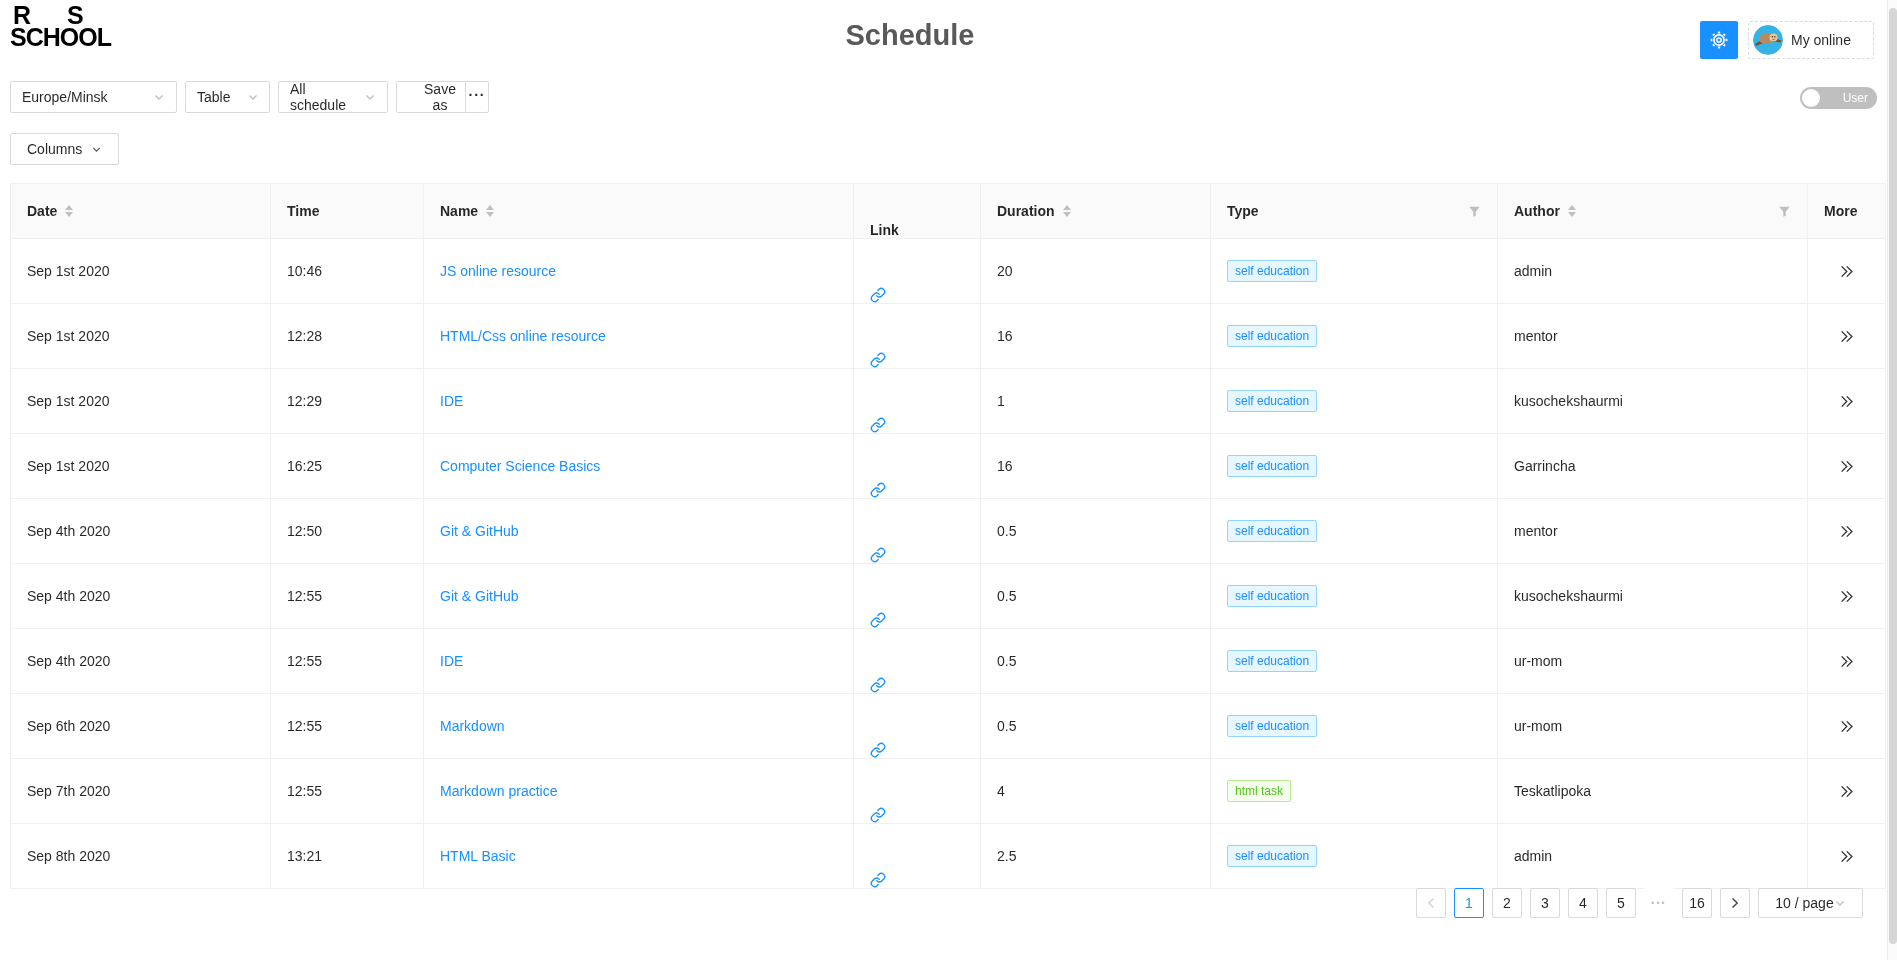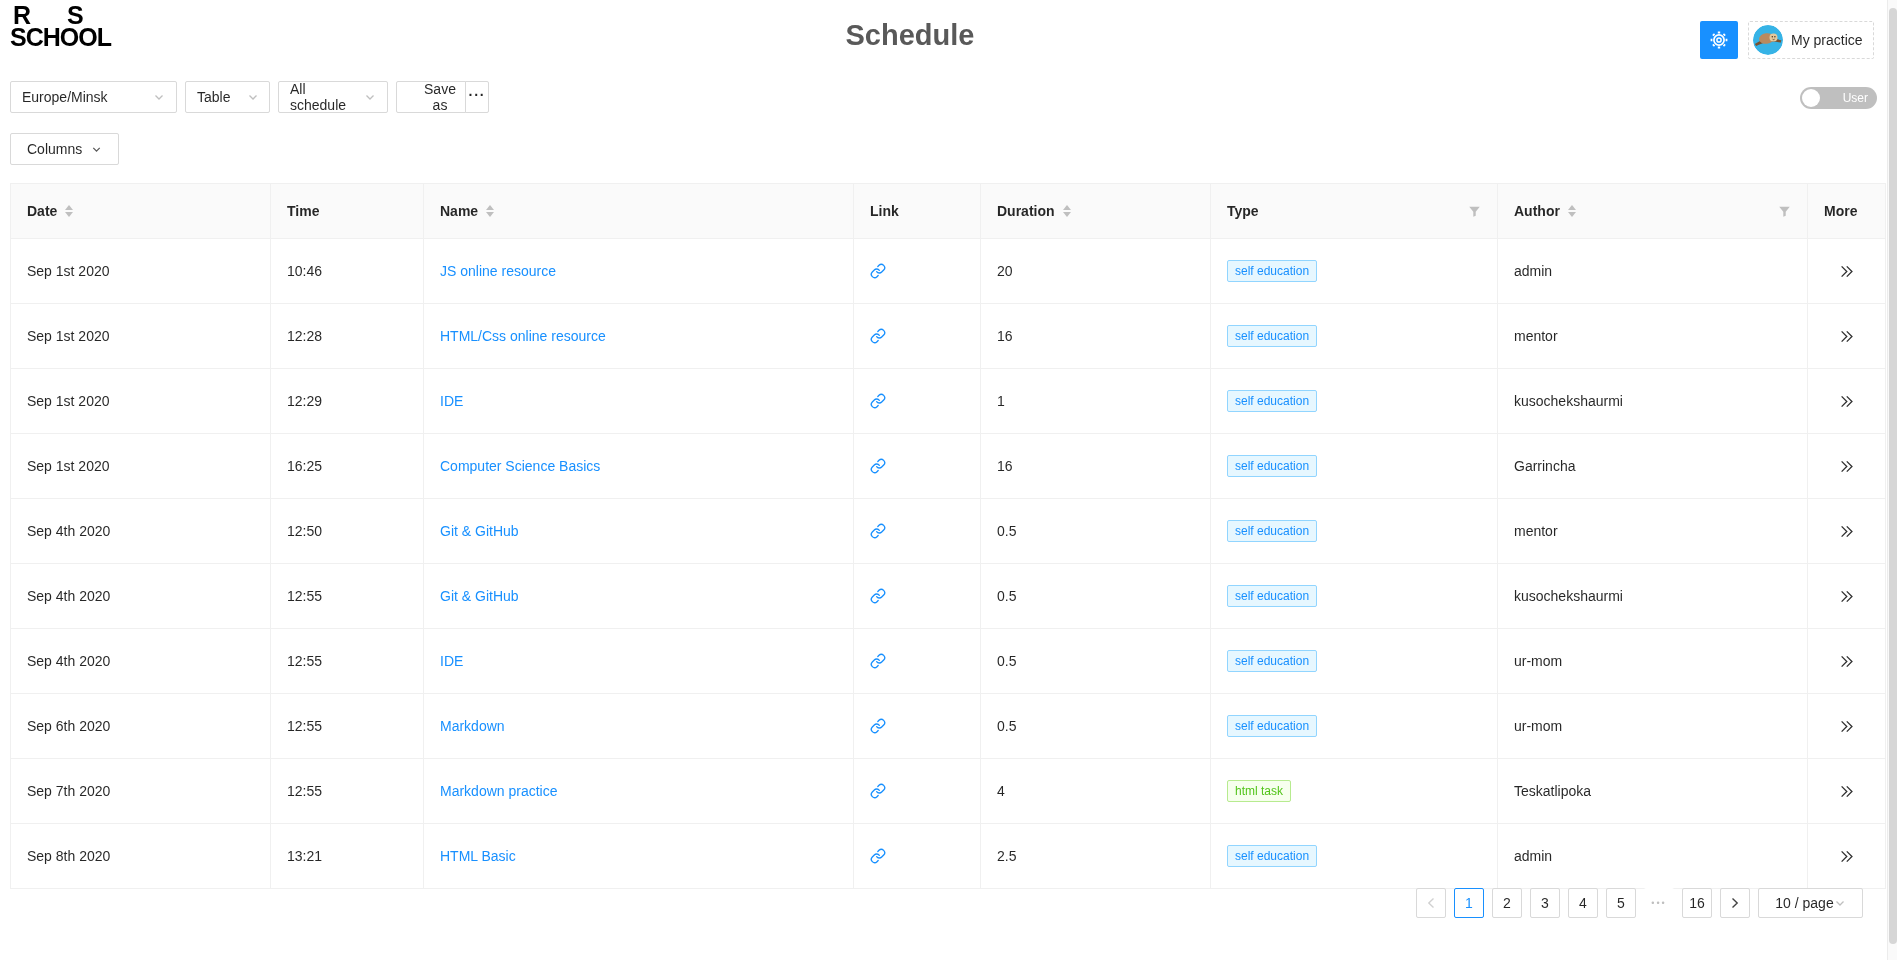--- a/index.html
+++ b/index.html
@@ -50,21 +50,21 @@
   .thead { display:flex; background:#fafafa; border-bottom:1px solid #f0f0f0; }
   .hcell { height:54px; display:flex; align-items:center; padding:0 16px;
     font-weight:700; border-right:1px solid #f0f0f0; }
   .hcell:last-child { border-right:none; }
   .trow { display:flex; border-bottom:1px solid #f0f0f0; background:#fff; }
   .trow:last-child { border-bottom:none; }
   .cell { height:64px; display:flex; align-items:center; padding:0 16px;
     border-right:1px solid #f0f0f0; }
   .cell:last-child { border-right:none; }
   .col-date{flex:0 0 260px;} .col-time{flex:0 0 153px;} .col-name{flex:0 0 430px;}
-  .col-link{flex:0 0 127px;} .col-duration{flex:0 0 230px;} .col-type{flex:0 0 287px;}
+  .col-link{flex:0 0 127px;align-items:flex-end;} .col-duration{flex:0 0 230px;} .col-type{flex:0 0 287px;}
   .col-author{flex:0 0 310px;} .col-more{flex:0 0 77px;}
   .cell.col-more { justify-content:center; }
   .sorter { display:inline-flex; flex-direction:column; margin-left:8px; }
   .caret { width:0; height:0; border-left:4px solid transparent; border-right:4px solid transparent; }
   .caret.up { border-bottom:5px solid #bfbfbf; margin-bottom:2px; }
   .caret.down { border-top:5px solid #bfbfbf; }
   .filter-icon { margin-left:auto; display:inline-flex; cursor:pointer; }
   .name-link { color:#1890ff; cursor:pointer; text-decoration:none; }
   .link-icon-btn { background:none; border:none; padding:0; cursor:pointer; display:flex; }
   .tag { display:inline-block; font-size:12px; line-height:20px; padding:0 7px;
@@ -117,21 +117,21 @@
     <svg width="30" height="30" viewBox="0 0 30 30">
       <circle cx="15" cy="15" r="15" fill="#36b3e6"></circle>
       <path d="M2.5 20 Q15 12.5 28 16.5" stroke="#7a5230" stroke-width="2.6" fill="none"></path>
       <ellipse cx="13.5" cy="13.5" rx="7.5" ry="5.2" fill="#b98a5e" transform="rotate(-8 13.5 13.5)"></ellipse>
       <circle cx="20.5" cy="12.5" r="4" fill="#e6c89a"></circle>
       <circle cx="19.3" cy="11.8" r="0.7" fill="#3c2a1a"></circle>
       <circle cx="21.9" cy="11.8" r="0.7" fill="#3c2a1a"></circle>
       <path d="M19.6 14.2 q1 .9 2 0" stroke="#3c2a1a" stroke-width="0.7" fill="none"></path>
     </svg>
   </span>
-  <span>My practice</span>
+  <span>My online</span>
 </button>
 
 <div class="select" id="tz-select">
   <span>Europe/Minsk</span>
   <span style="display:flex;">
     <svg width="12" height="12" viewBox="0 0 12 12">
         <path d="M2.5 4.5 L6 8 L9.5 4.5" stroke="#bfbfbf" stroke-width="1.3" fill="none"></path>
       </svg>
   </span>
 </div>

